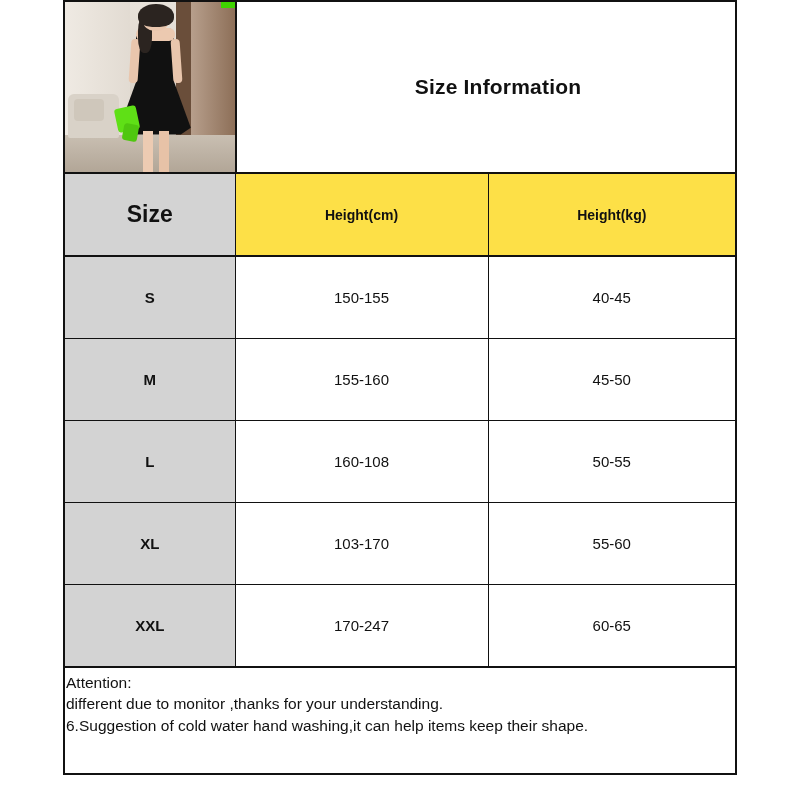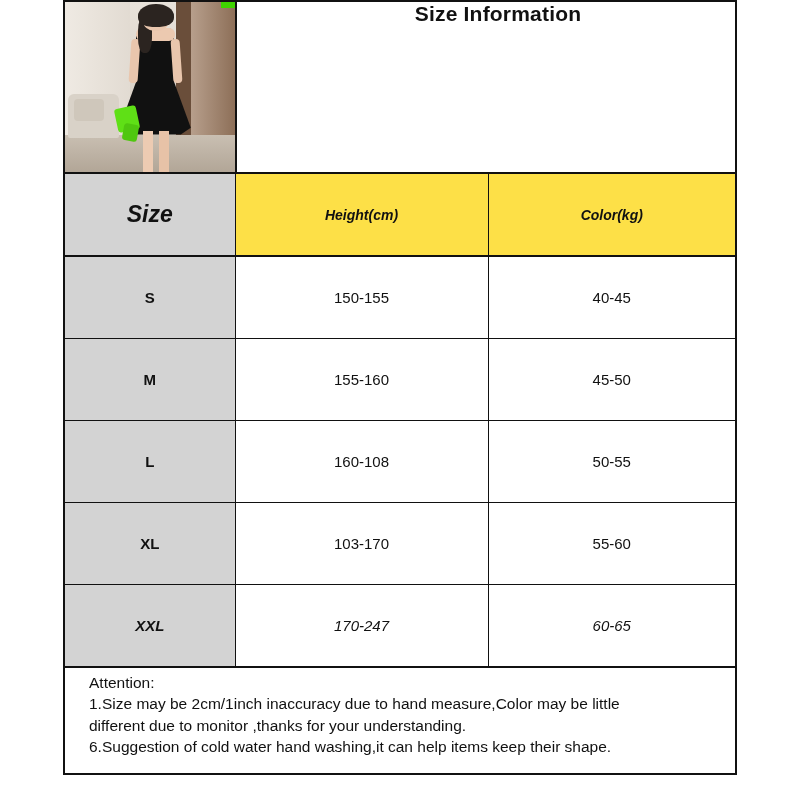--- a/index.html
+++ b/index.html
@@ -135,20 +135,21 @@
     background: #e7c2a7;
   }
   .ph-green-tab {
     position: absolute; right: 0; top: 0; width: 14px; height: 6px;
     background: #3fd400;
   }
 
   .title-cell {
     flex: 1;
     display: flex;
+    align-items: center;
     justify-content: center;
     background: #ffffff;
     margin-left: 24px;
   }
   .title-text {
     font-size: 21px;
     font-weight: bold;
     color: #111111;
     letter-spacing: 0.2px;
   }
@@ -170,21 +171,20 @@
     height: 79px;
     text-align: center;
     vertical-align: middle;
     color: #111111;
   }
   .tbl tr td:last-child, .tbl tr th:last-child {
     border-right: 0;
   }
   .tbl tr:last-child td, .tbl tr:last-child th {
     border-bottom: 2px solid #111111;
-    font-style: italic;
   }
 
   .hdr-size {
     background: #d3d3d3;
     font-size: 23px;
     font-weight: bold;
   }
   .hdr-col {
     background: #fde047;
     font-size: 14px;
@@ -196,21 +196,21 @@
     font-weight: bold;
   }
   .cell-val {
     background: #ffffff;
     font-size: 15px;
     font-weight: normal;
   }
 
   
   .attention {
-    padding: 4px 8px 6px 24px;
+    padding: 4px 8px 6px 1px;
     box-sizing: border-box;
   }
   .attention div {
     font-size: 15.5px;
     color: #111111;
     line-height: 1.38;
   }
 </style>
 </head>
 <body>
@@ -252,21 +252,21 @@
     <table class="tbl">
       <colgroup>
           <col class="c1">
           <col class="c2">
           <col class="c3">
         </colgroup>
       <thead>
         <tr>
           <th class="hdr-size">Size</th>
           <th class="hdr-col">Height(cm)</th>
-          <th class="hdr-col">Color(kg)</th>
+          <th class="hdr-col">Height(kg)</th>
         </tr>
       </thead>
       <tbody>
         <tr>
           <td class="cell-size">S</td>
           <td class="cell-val">150-155</td>
           <td class="cell-val">40-45</td>
         </tr>
         <tr>
           <td class="cell-size">M</td>
@@ -286,19 +286,18 @@
         <tr>
           <td class="cell-size">XXL</td>
           <td class="cell-val">170-247</td>
           <td class="cell-val">60-65</td>
         </tr>
       </tbody>
     </table>
 
     <div class="attention">
       <div>Attention:</div>
-      <div>1.Size may be 2cm/1inch inaccuracy due to hand measure,Color may be little</div>
       <div>different due to monitor ,thanks for your understanding.</div>
       <div>6.Suggestion of cold water hand washing,it can help items keep their shape.</div>
     </div>
 
   </div>
 </div>
 
 </body></html>

